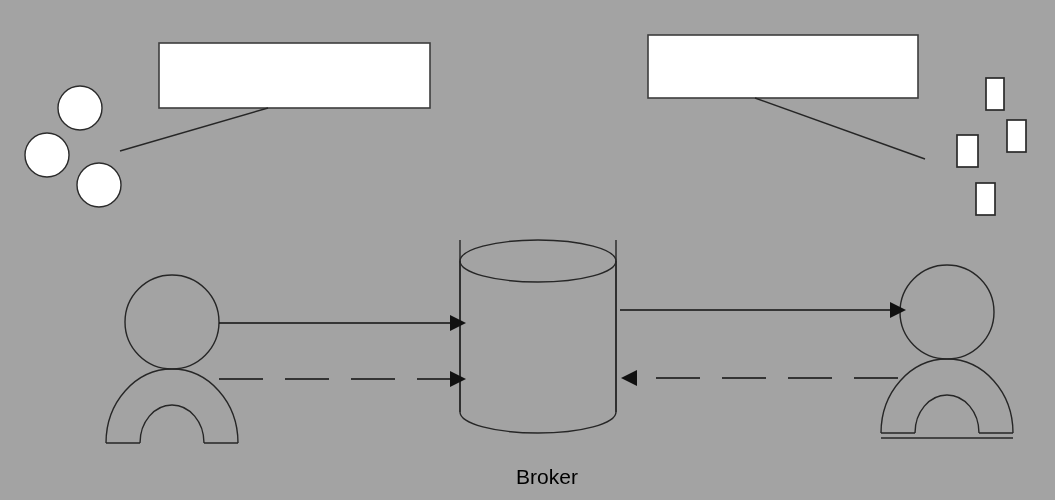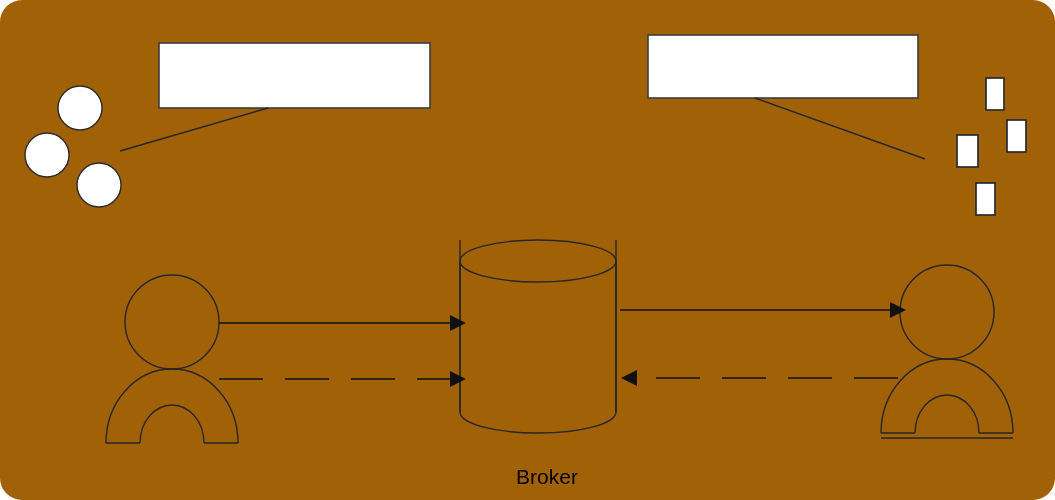--- a/index.html
+++ b/index.html
@@ -4,23 +4,22 @@
 <style>
   html,body{margin:0;padding:0;background:#ffffff;}
   body{
     font-family:"Liberation Sans", sans-serif;
     -webkit-font-smoothing:antialiased;
   }
   #canvas{
     position:relative;
     width:1055px;
     height:500px;
-    background:#a16207;
+    background:#a3a3a3;
     overflow:hidden;
-    border-radius:22px;
   }
   #canvas svg{
     position:absolute;
     left:0; top:0;
     width:1055px;
     height:500px;
   }
   .stroke{
     fill:none;
     stroke:#262626;

